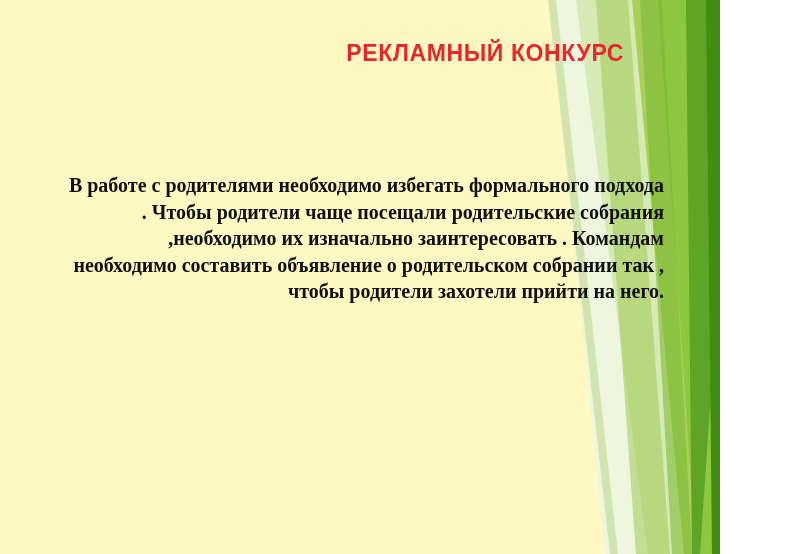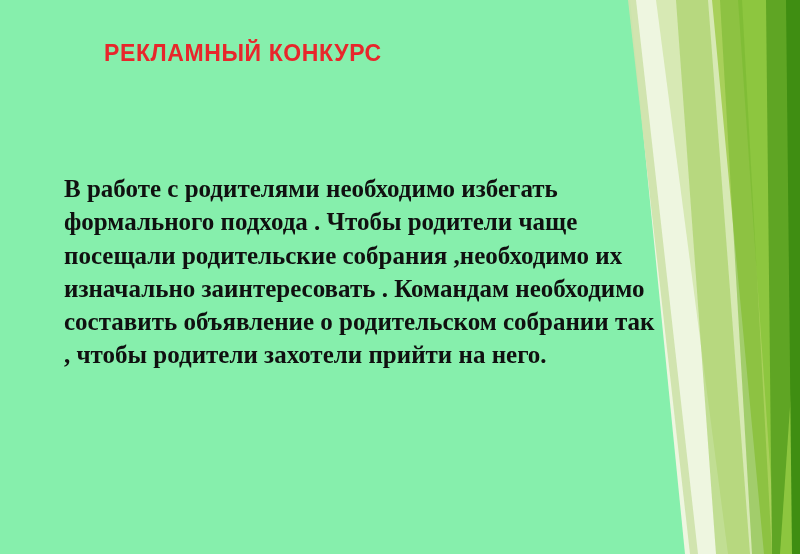--- a/index.html
+++ b/index.html
@@ -2,25 +2,26 @@
 <html lang="ru"><head>
 <meta charset="utf-8">
 <style>
   html, body {
     margin: 0;
     padding: 0;
     background: #ffffff;
   }
   .slide {
     position: relative;
-    width: 800px;
+    width: 720px;
     height: 554px;
-    background: #86efac;
+    background: #fef9c3;
     overflow: hidden;
     font-family: "Liberation Sans", sans-serif;
+    text-align: right;
   }
 
   
   .deco {
     position: absolute;
     top: 0;
     right: 0;
     width: 320px;
     height: 554px;
     overflow: hidden;
@@ -45,21 +46,21 @@
   }
 
   
   .body-text {
     position: absolute;
     left: 64px;
     top: 172px;
     width: 600px;
     font-family: "Liberation Serif", serif;
     font-weight: bold;
-    font-size: 25px;
+    font-size: 20px;
     line-height: 1.33;
     color: #101010;
     white-space: pre-wrap;
   }
 </style>
 </head>
 <body>
 
 <div class="slide">
 

